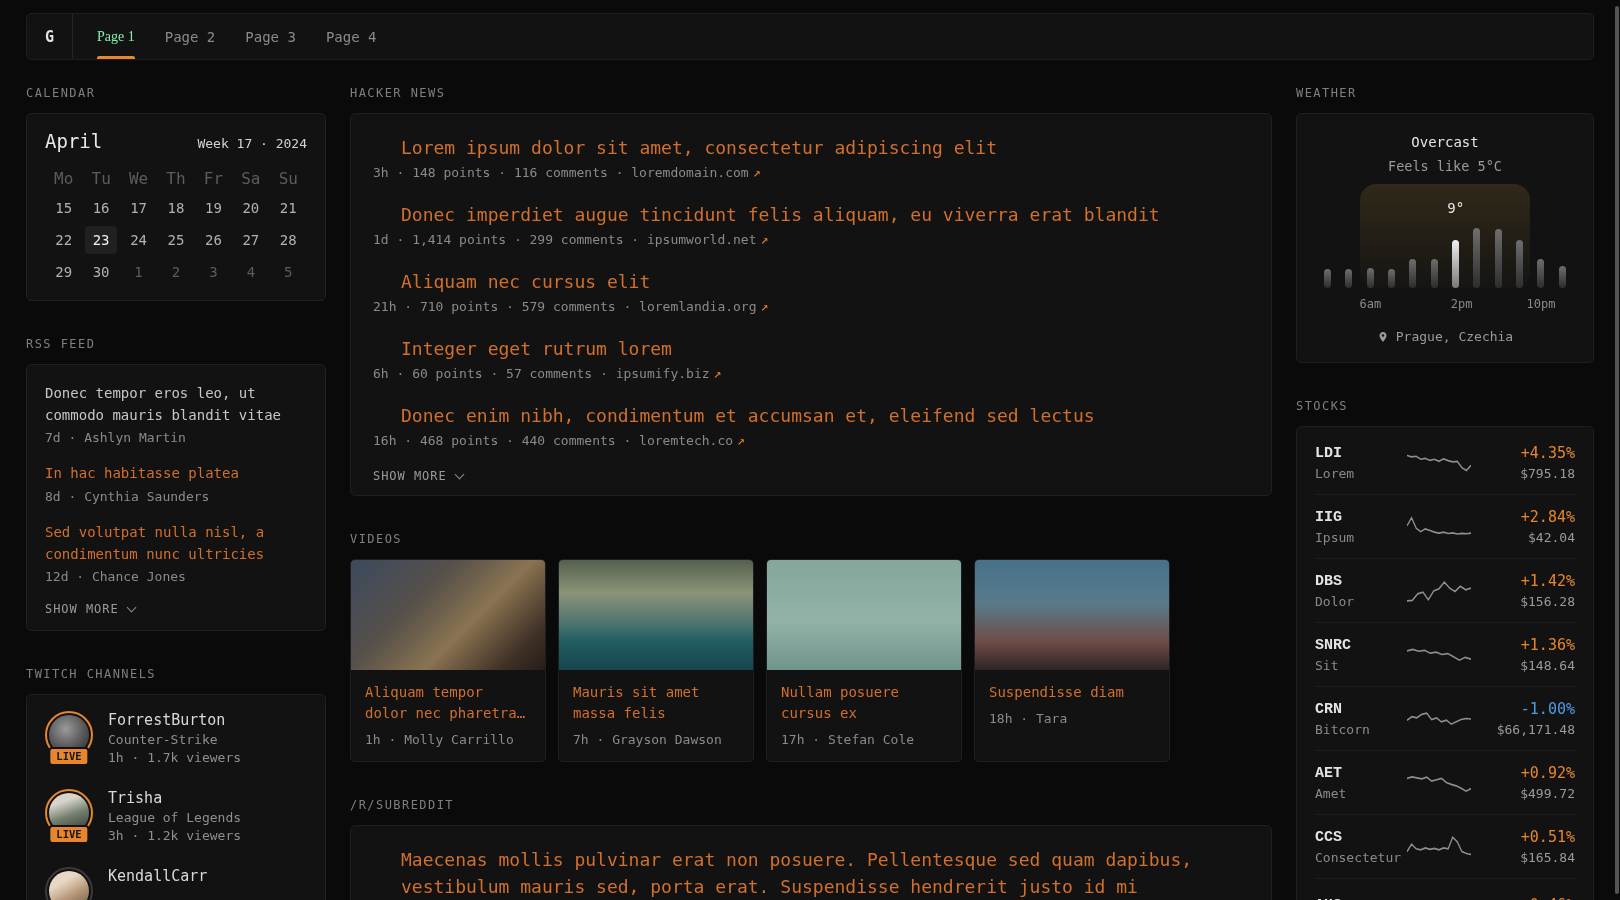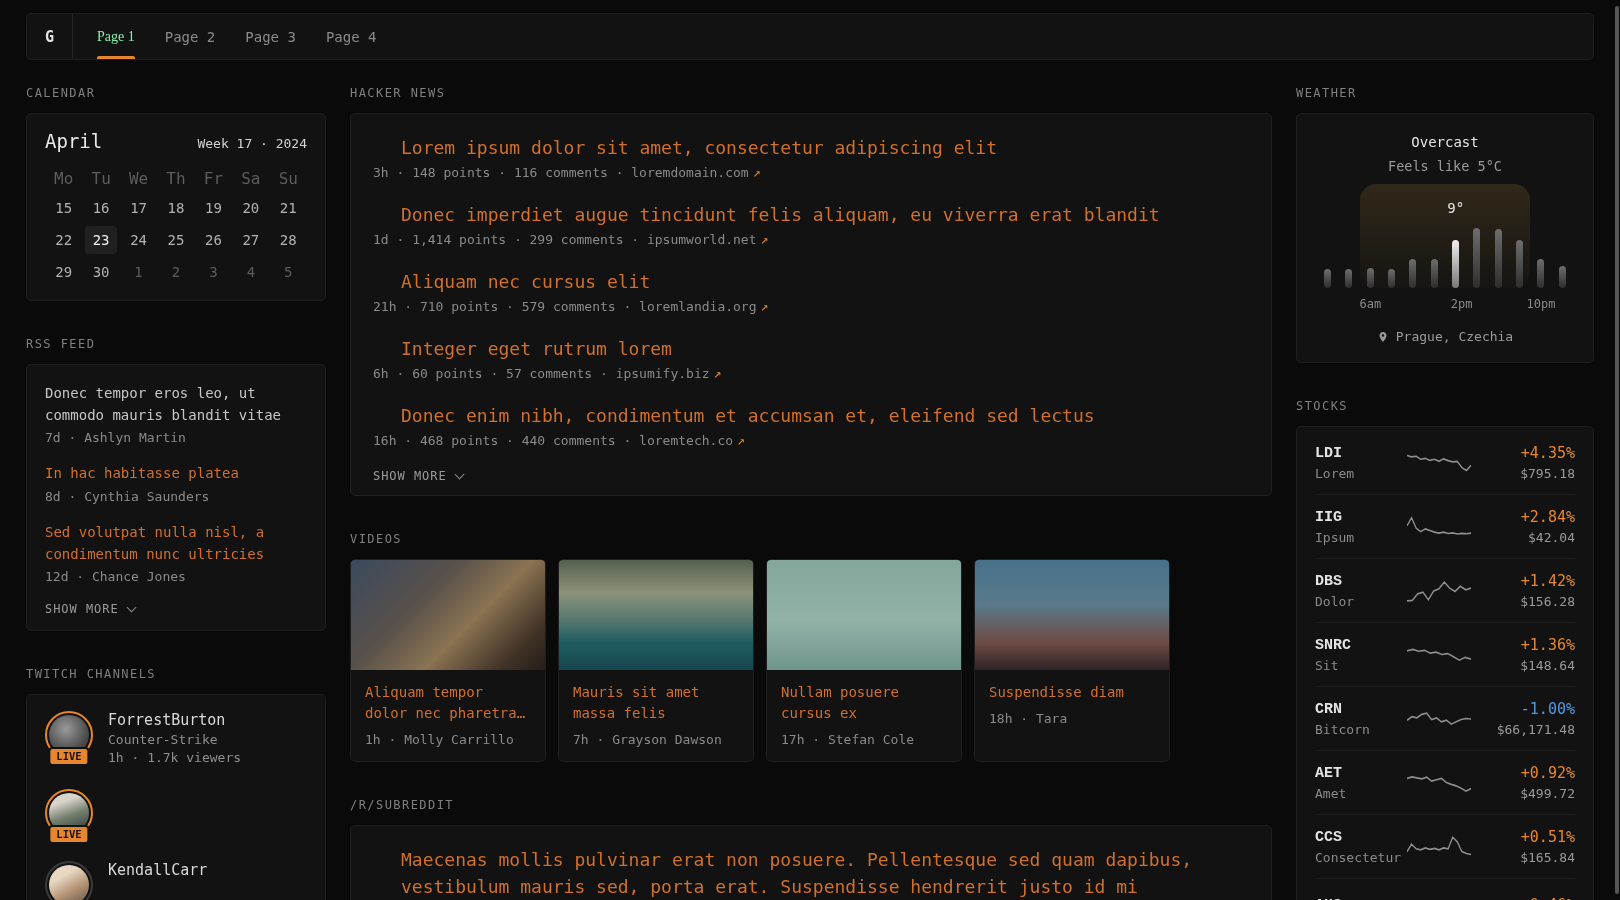--- a/index.html
+++ b/index.html
@@ -251,20 +251,25 @@
               <div class="tw-meta">1h · 1.7k viewers</div>
             </div>
           </div>
           <div class="tw-row" data-live="true">
             <div class="tw-avatar-wrap">
               <div class="tw-avatar">
                   <div class="ph ph-trisha"></div>
                 </div>
               <div class="live-badge">LIVE</div>
             </div>
+            <div>
+              <div class="tw-name">Trisha</div>
+              <div class="tw-cat">League of Legends</div>
+              <div class="tw-meta">3h · 1.2k viewers</div>
+            </div>
           </div>
           <div class="tw-row" data-live="false">
             <div class="tw-avatar-wrap">
               <div class="tw-avatar">
                   <div class="ph ph-kendall"></div>
                 </div>
             </div>
             <div>
               <div class="tw-name">KendallCarr</div>
             </div>

